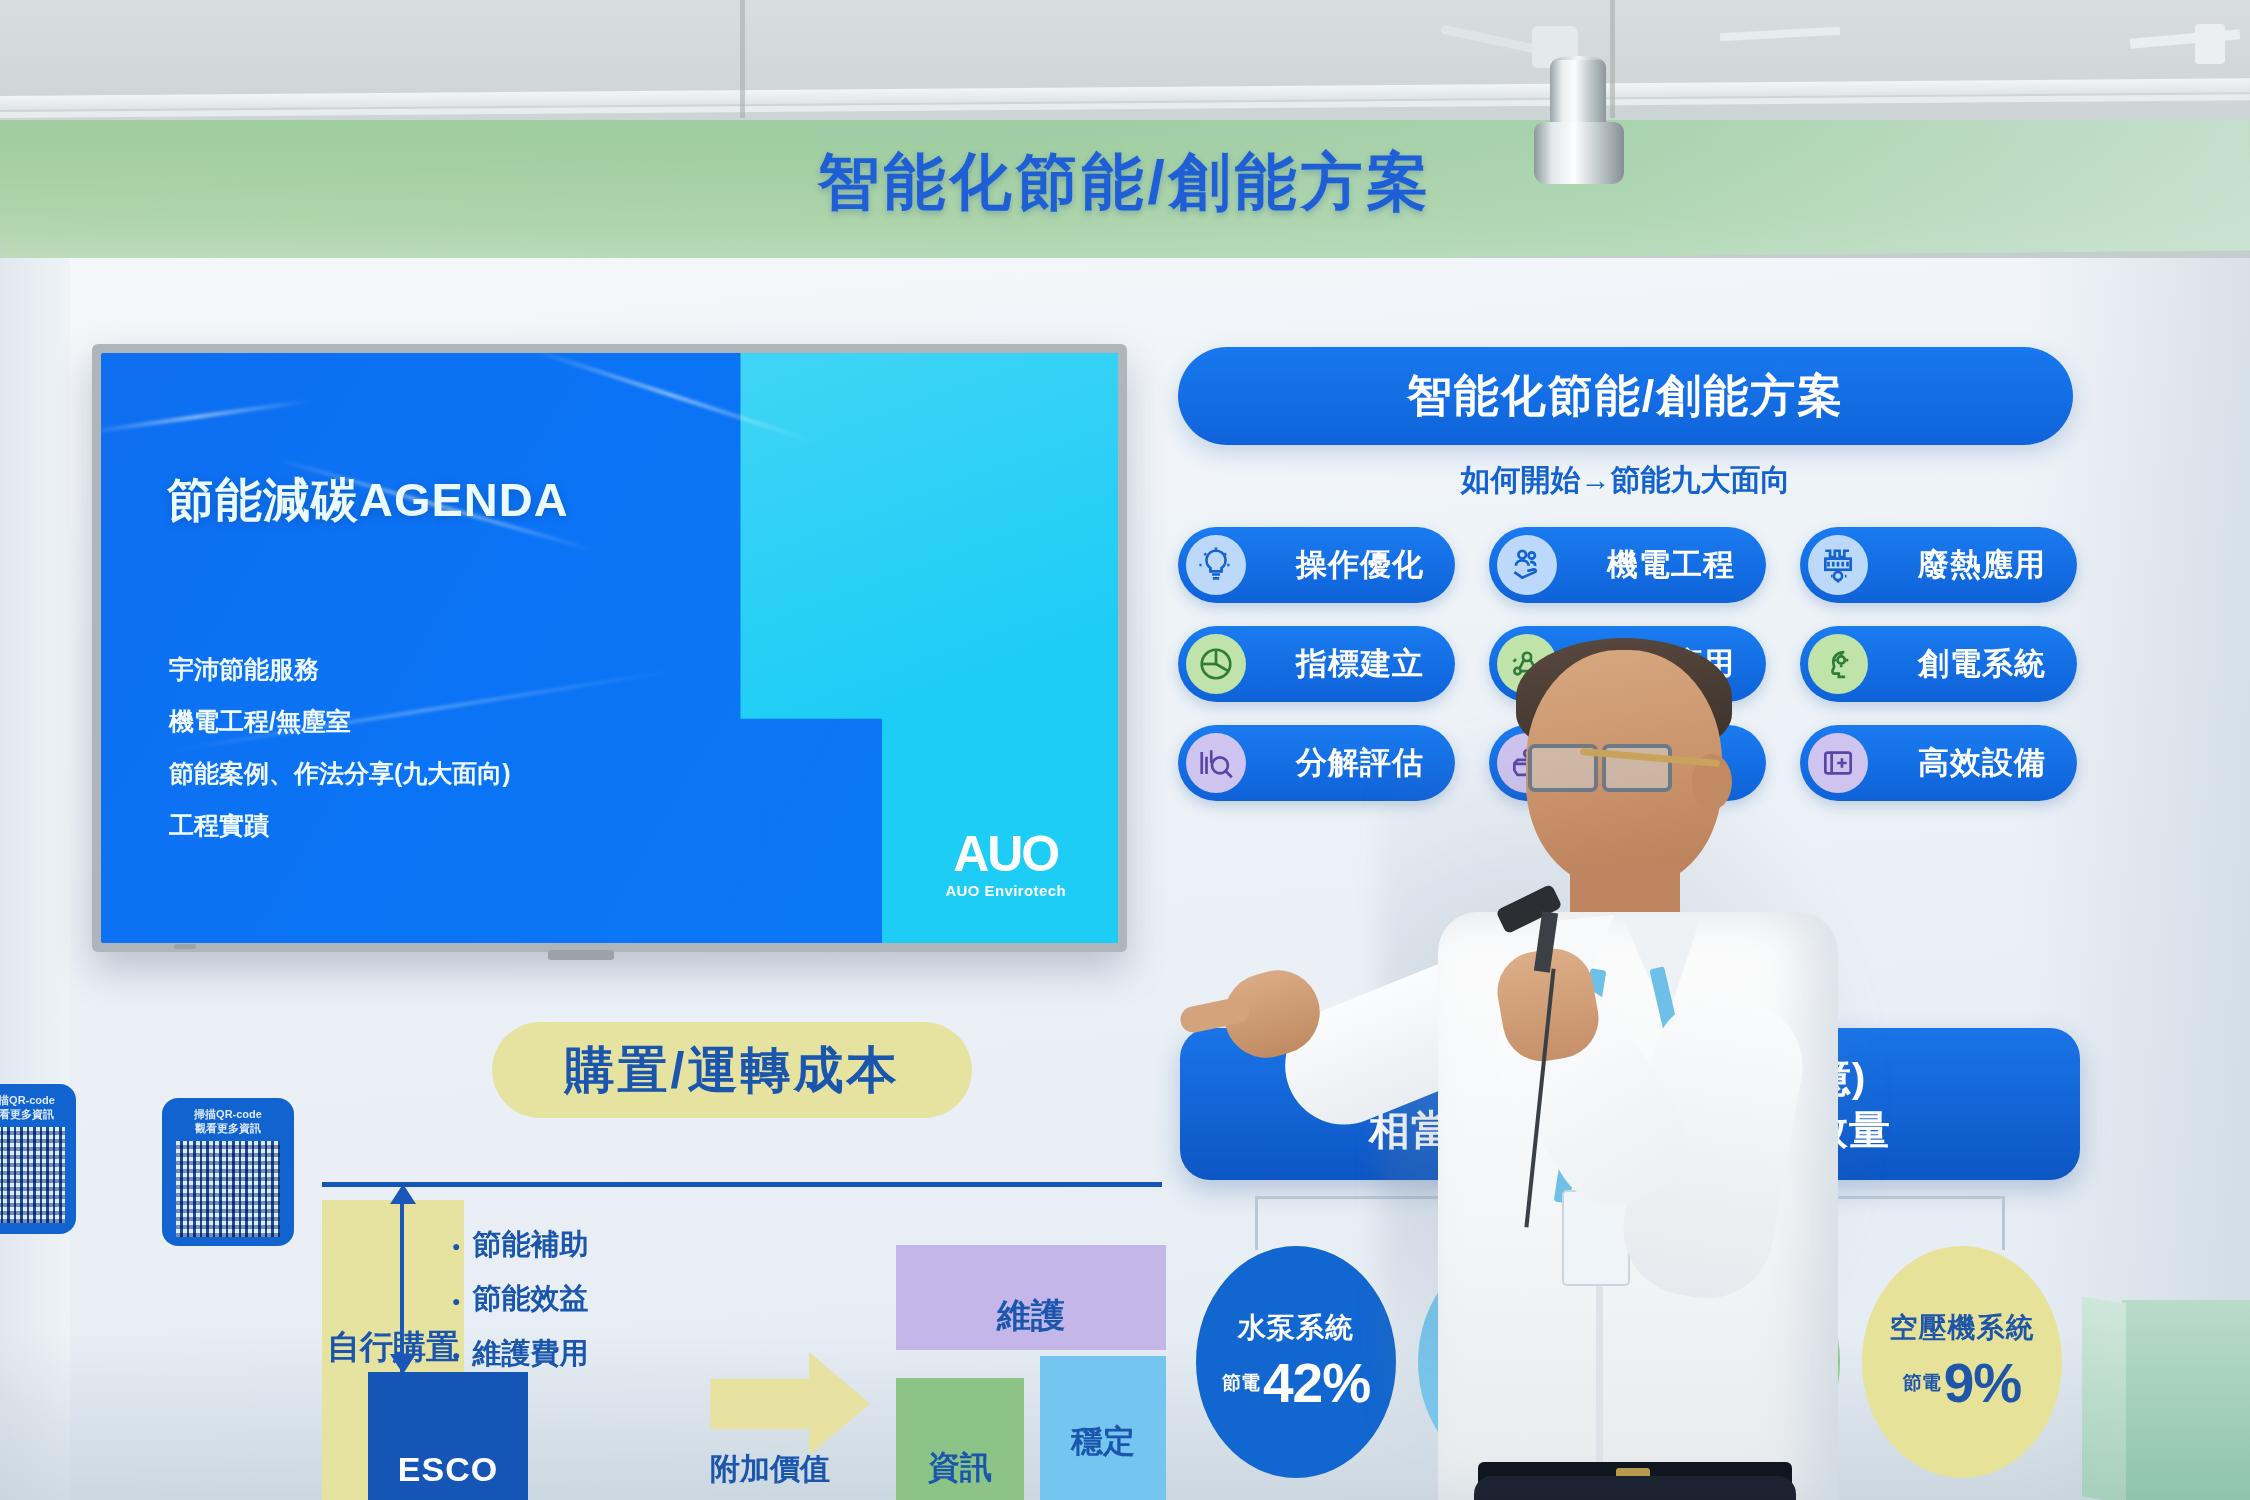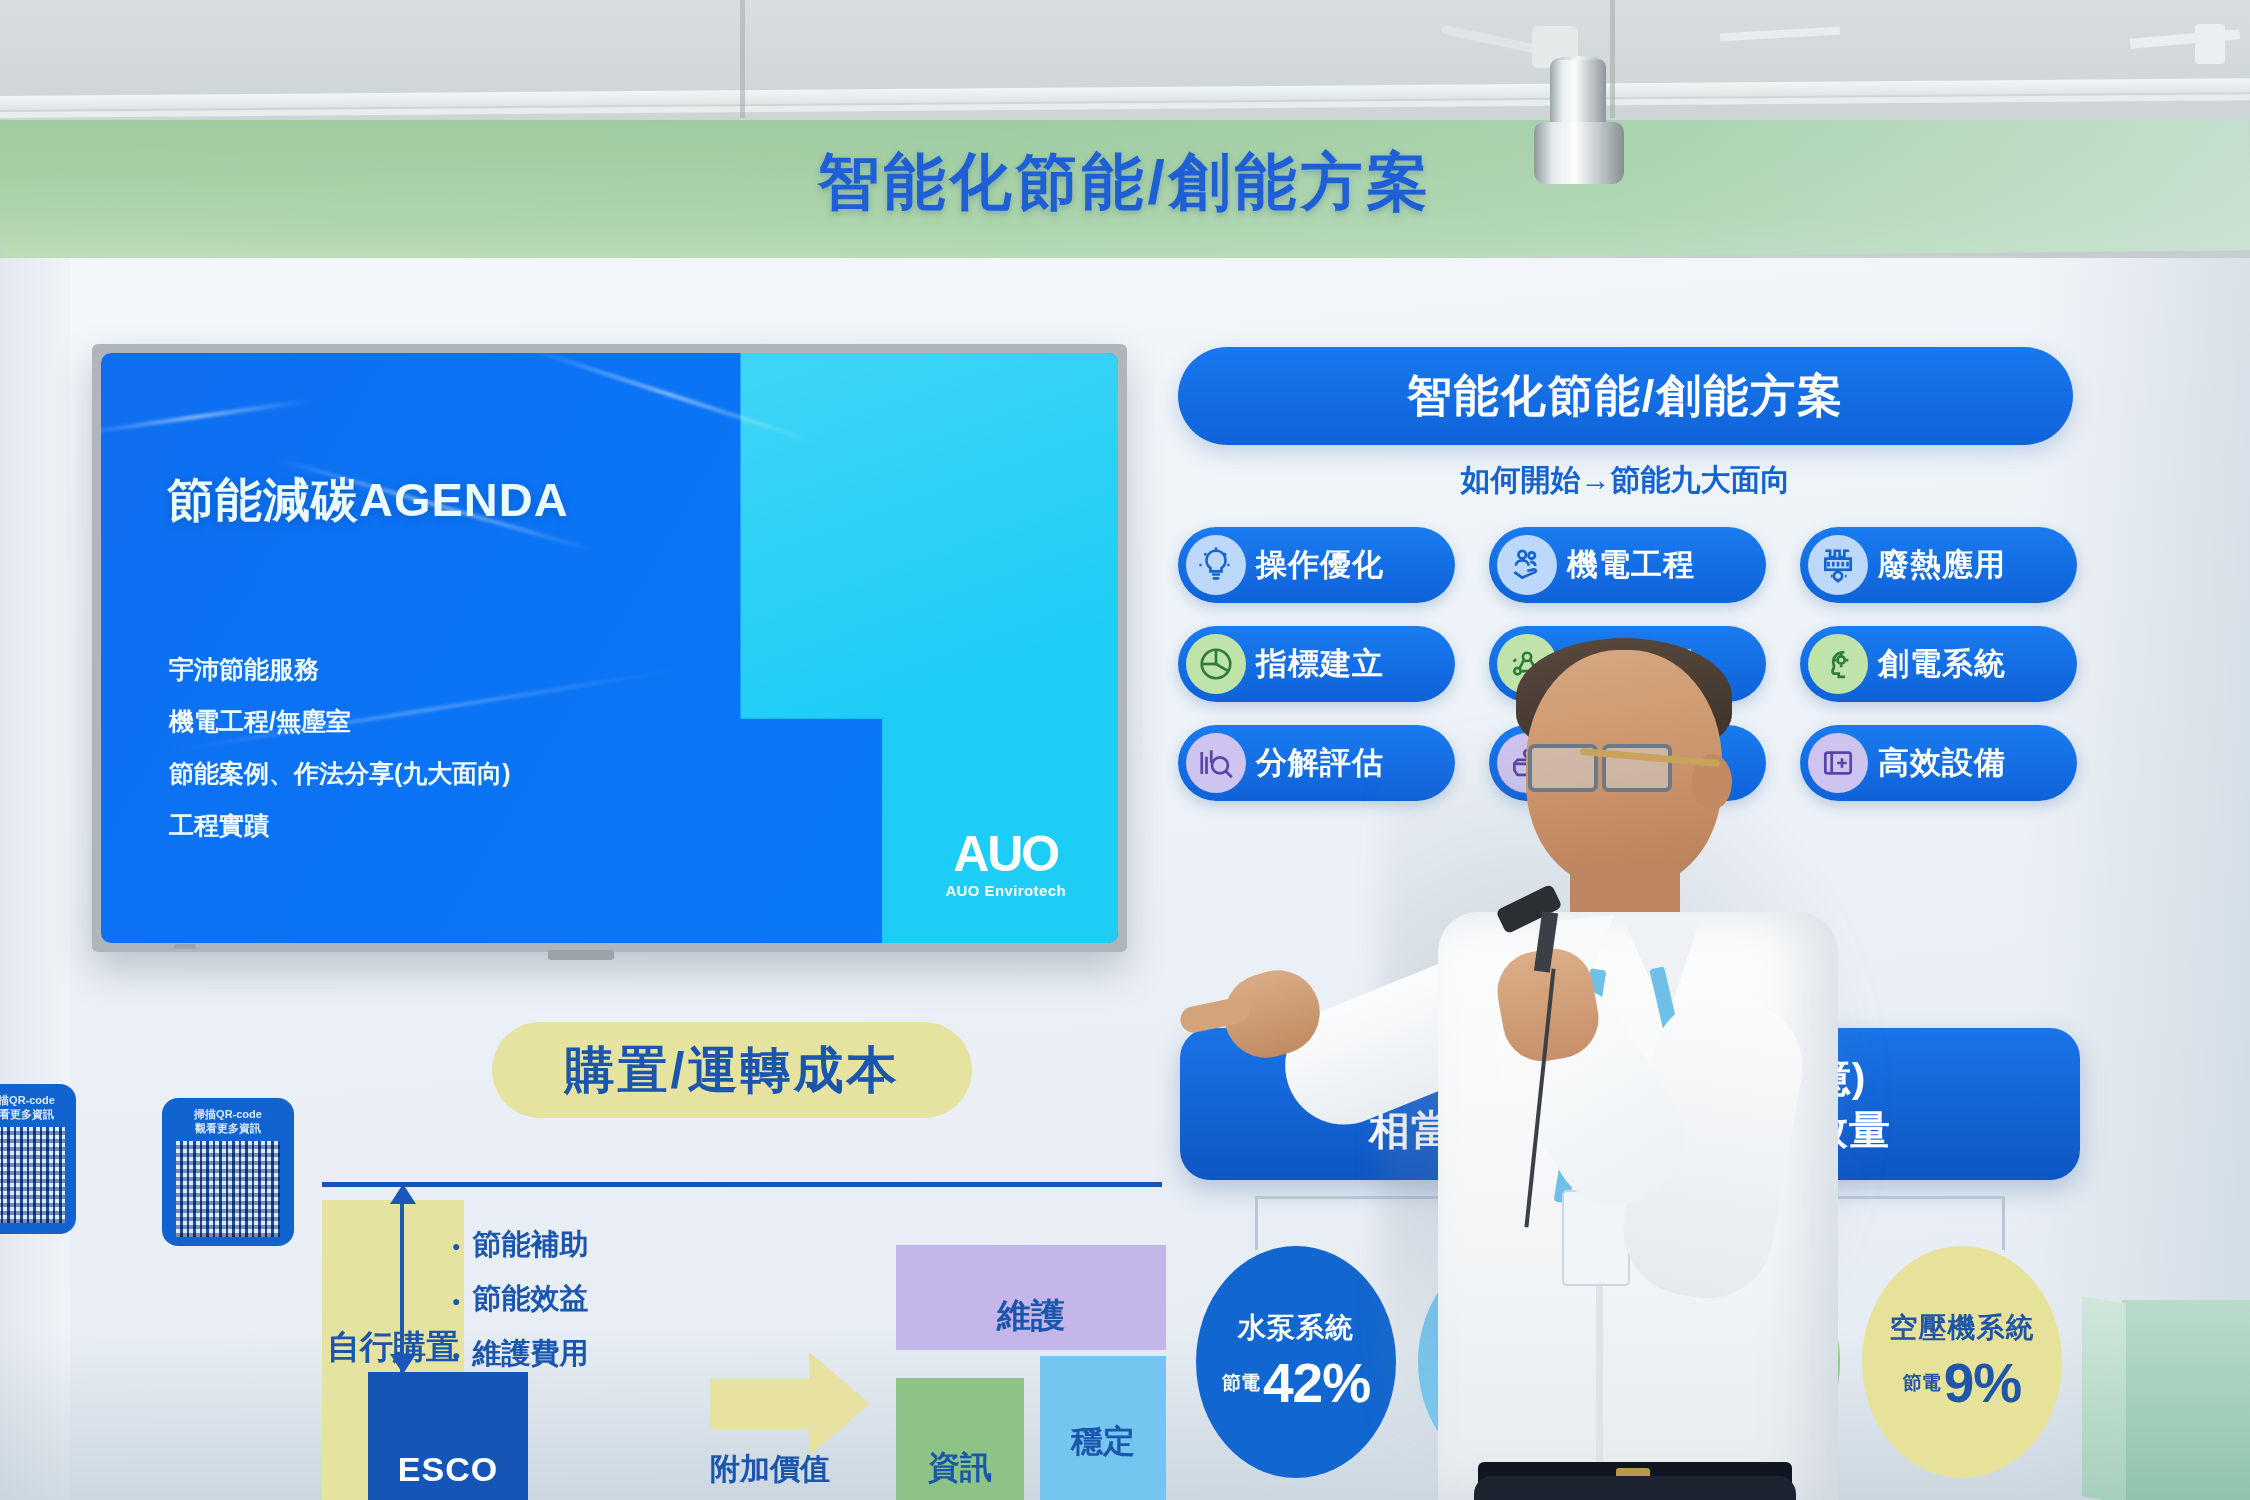--- a/index.html
+++ b/index.html
@@ -48,21 +48,21 @@
   .lamp-top{position:absolute;left:32px;top:38px;width:52px;height:12px;border-radius:50%;
     background:linear-gradient(90deg,#b6bfc2,#f2f6f7,#a9b3b6);}
   .lamp-bracket{position:absolute;left:1720px;top:30px;width:120px;height:8px;background:#e7ecee;transform:rotate(-3deg);}
   .lamp-bracket2{position:absolute;left:2130px;top:34px;width:110px;height:10px;background:#e9eef0;transform:rotate(-5deg);}
   .lamp-bracket3{position:absolute;left:2195px;top:24px;width:30px;height:40px;background:#eceff1;border-radius:4px;}
 
   
   .tv{position:absolute;left:92px;top:344px;width:1035px;height:608px;
     background:#aeb6bb;border-radius:6px;padding:9px;box-sizing:border-box;
     box-shadow:0 18px 38px rgba(60,80,100,.28);}
-  .tv-inner{position:relative;width:100%;height:100%;overflow:hidden;border-radius:10px;
+  .tv-inner{position:relative;width:100%;height:100%;overflow:hidden;border-radius:2px;
     background:linear-gradient(120deg,#0e6ef0 0%,#0b73f5 40%,#0a7af7 100%);}
   .tv-cyan{position:absolute;right:0;top:0;width:58%;height:100%;
     background:#1ecdf5;
     clip-path:polygon(36% 0%,100% 0%,100% 100%,60% 100%,60% 62%,36% 62%);}
   .tv-cyan2{position:absolute;right:0;top:0;width:58%;height:100%;
     background:linear-gradient(160deg,rgba(255,255,255,.18),rgba(255,255,255,0) 60%);
     clip-path:polygon(36% 0%,100% 0%,100% 100%,60% 100%,60% 62%,36% 62%);}
   .streak{position:absolute;background:linear-gradient(90deg,rgba(255,255,255,0),rgba(255,255,255,.5),rgba(255,255,255,0));
     height:4px;border-radius:4px;filter:blur(1.4px);}
   .tv-title{position:absolute;left:66px;top:116px;font-size:47px;font-weight:700;color:#eafaff;
@@ -79,21 +79,21 @@
     background:linear-gradient(180deg,#1878ef,#0f63da);display:flex;align-items:center;justify-content:center;
     box-shadow:0 8px 22px rgba(30,90,170,.22);}
   .pill-header span{color:#fff;font-size:45px;font-weight:800;letter-spacing:2px;}
   .pill-sub{position:absolute;left:1178px;top:460px;width:895px;text-align:center;
     color:#1462cf;font-size:30px;font-weight:700;}
 
   .chip-grid{position:absolute;left:1178px;top:527px;width:900px;}
   .chip-row{display:flex;gap:34px;margin-bottom:23px;}
   .chip{position:relative;width:277px;height:76px;border-radius:38px;
     background:linear-gradient(180deg,#1a7bf0,#0f62d8);display:flex;align-items:center;
-    box-shadow:0 5px 14px rgba(25,80,160,.22);}
+    box-shadow:0 5px 14px rgba(25,80,160,.22);gap:40px;}
   .chip .ico{width:60px;height:60px;border-radius:50%;margin-left:8px;flex:0 0 60px;
     display:flex;align-items:center;justify-content:center;}
   .chip .lbl{color:#fff;font-size:31px;font-weight:800;letter-spacing:1px;margin-left:10px;}
   .ic-blue{background:#bcd9fb;} .ic-green{background:#bfe3a8;} .ic-purple{background:#cfc4ef;}
 
   .res-title{position:absolute;left:1178px;top:960px;width:900px;text-align:center;
     color:#1462cf;font-size:38px;font-weight:800;letter-spacing:2px;}
   .res-band{position:absolute;left:1180px;top:1028px;width:900px;height:152px;border-radius:30px;
     background:linear-gradient(180deg,#1a74e8,#0d56c4);display:flex;flex-direction:column;
     align-items:center;justify-content:center;box-shadow:0 10px 26px rgba(20,70,150,.25);}

